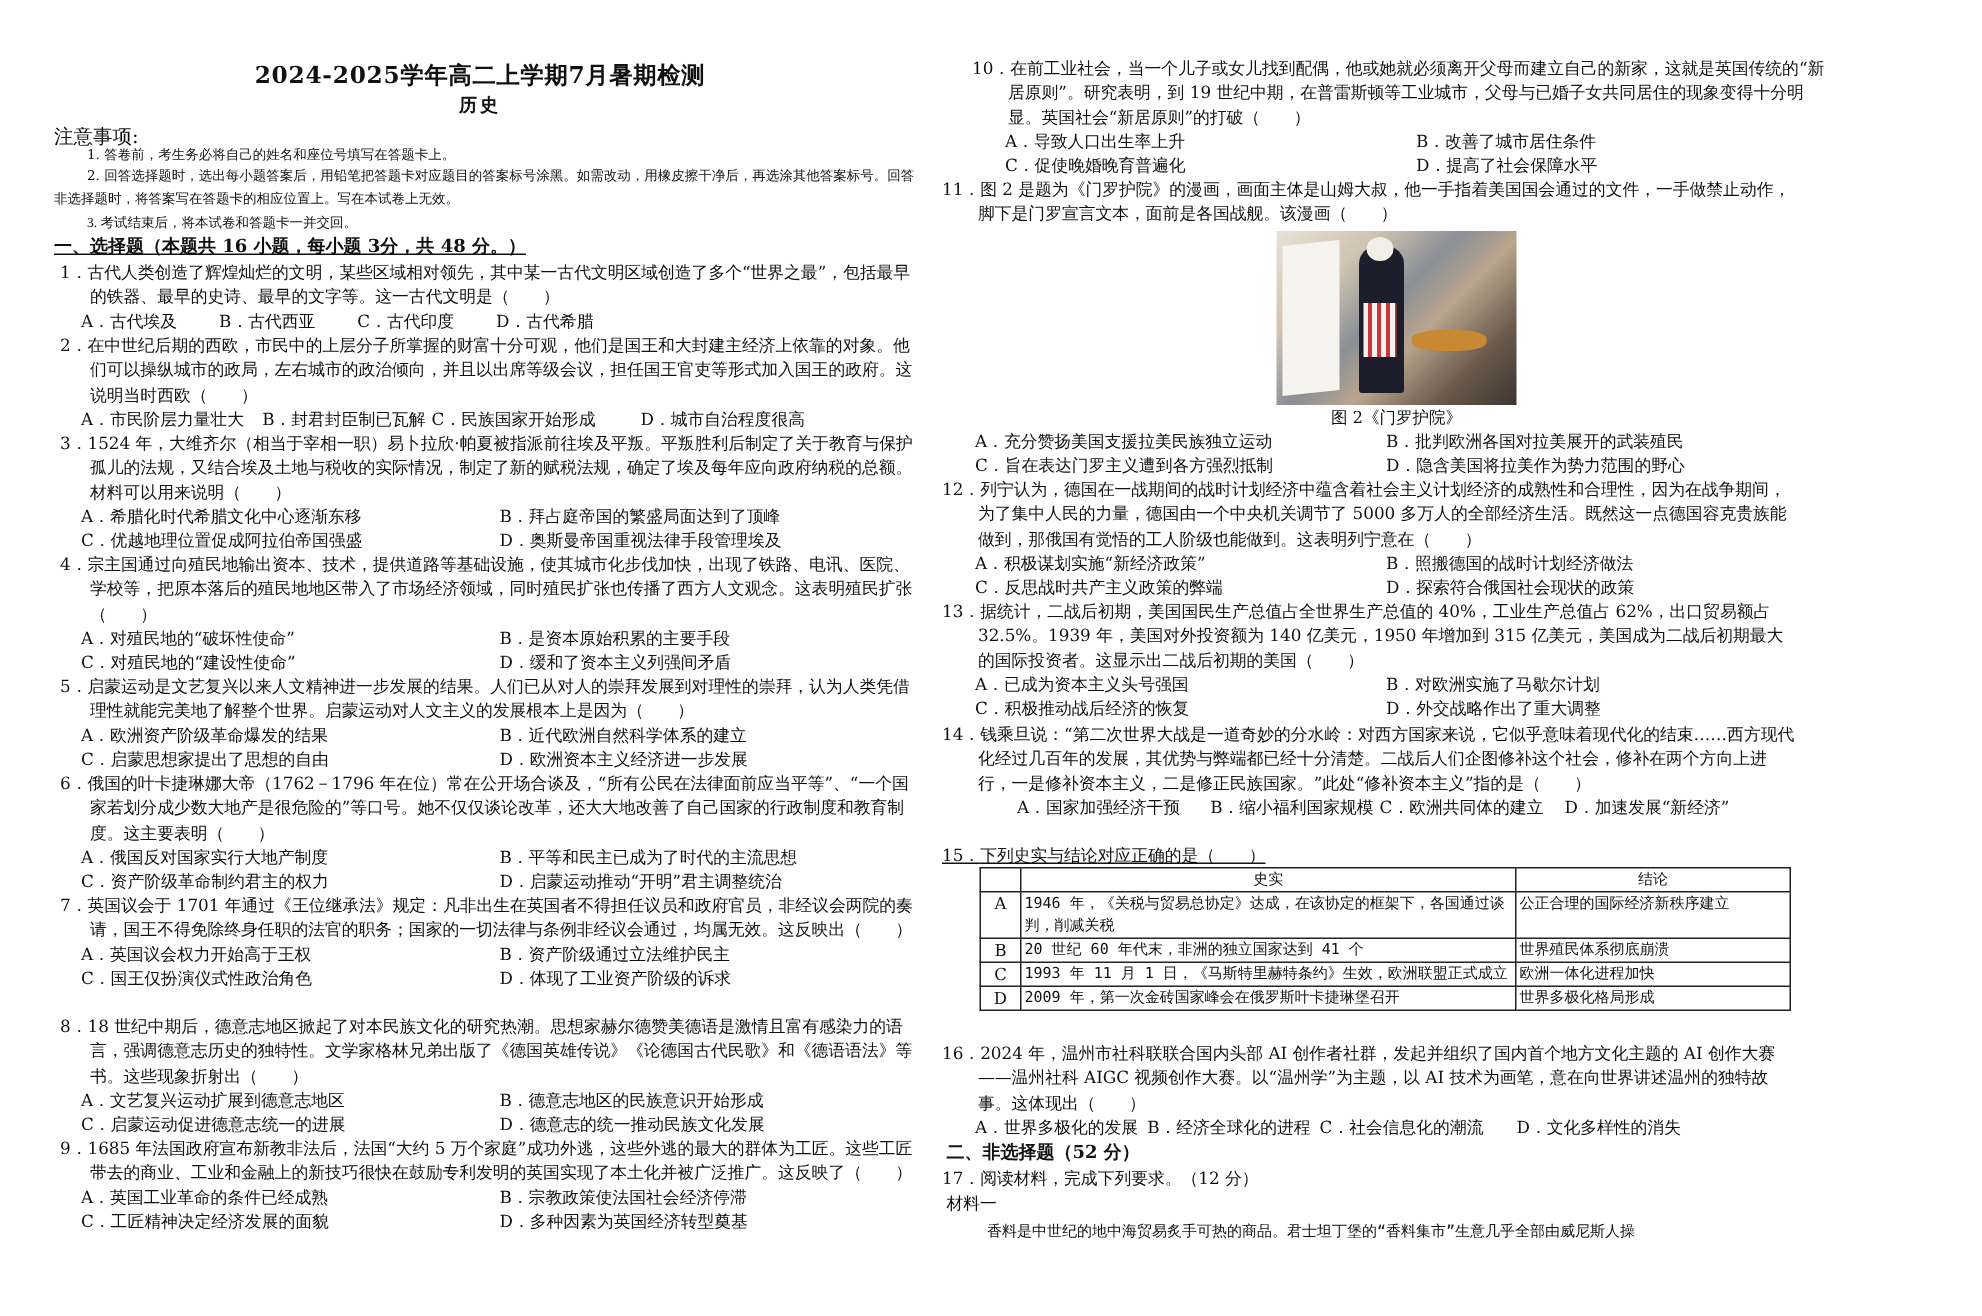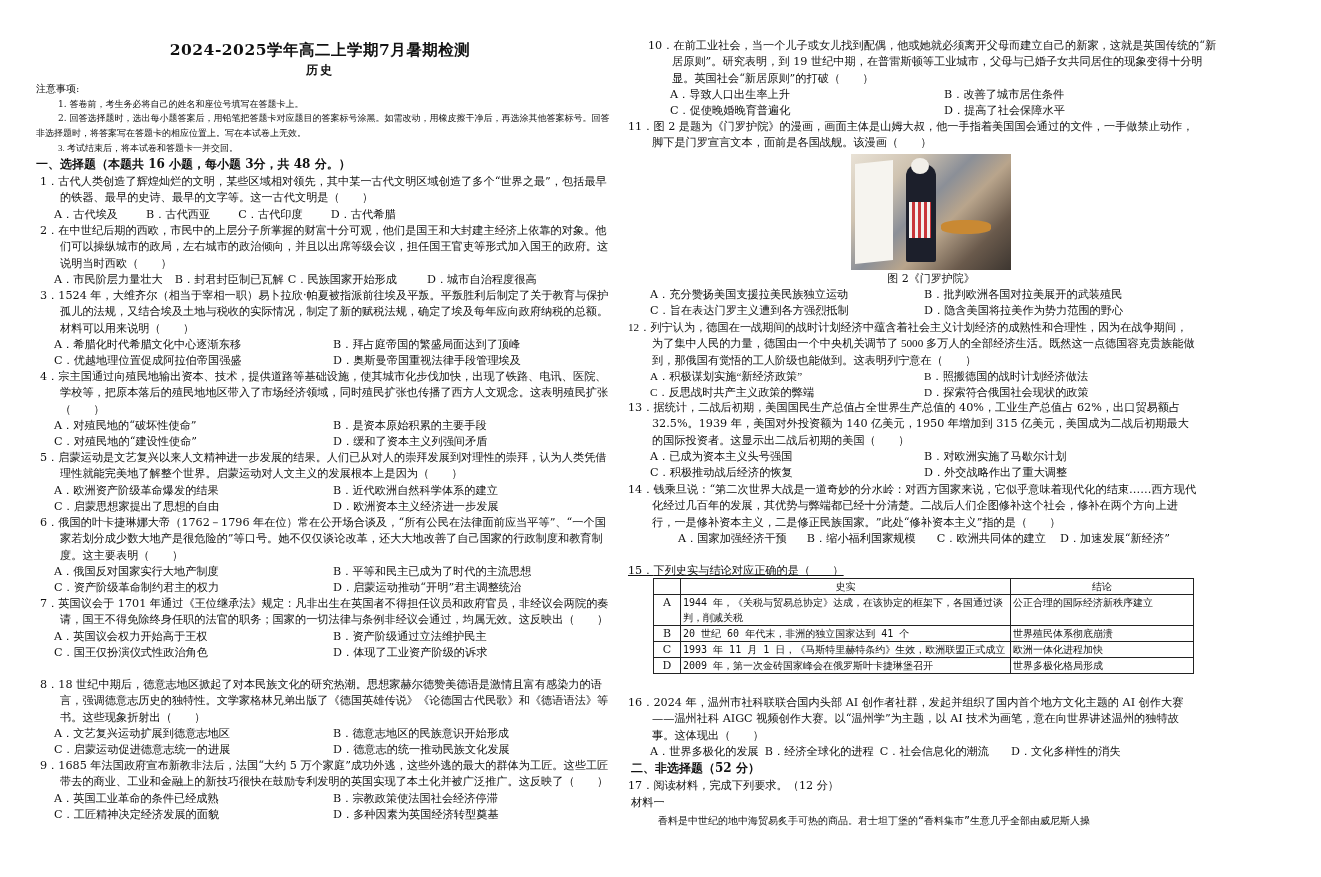--- a/index.html
+++ b/index.html
@@ -2,21 +2,21 @@
 <html><head>
 <meta charset="utf-8">
 <style>
   html, body { margin:0; padding:0; background:#ffffff; }
   body { width:1321px; height:877px; position:relative; overflow:hidden;
          font-family:"DejaVu Serif","Liberation Serif",serif; color:#111; }
   .title { position:absolute; top:40px; left:0; width:640px; text-align:center;
            font-size:15.5px; font-weight:bold; letter-spacing:0.5px; }
   .subject { position:absolute; top:62px; left:0; width:640px; text-align:center;
              font-size:12px; font-weight:bold; letter-spacing:2px; }
-  .notice-head { position:absolute; top:82px; left:36px; font-size:10px; }
+  .notice-head { position:absolute; top:82px; left:36px; font-size:13px; }
   .notice { position:absolute; left:36px; font-size:9px; line-height:15px; width:575px; }
   .sec { position:absolute; font-size:12px; font-weight:bold; }
   .q { position:absolute; font-size:11.2px; line-height:16.3px; }
   .q .stem { display:block; padding-left:20px; text-indent:-20px; }
   .opts { display:flex; flex-wrap:wrap; padding-left:14px; }
   .opt { white-space:nowrap; }
   .opt2 { width:50%; }
   .opt4 { margin-right:28px; }
   .figure { position:absolute; left:851px; top:154px; width:160px; height:116px;
             background:linear-gradient(135deg,#e9e2d6 0%,#cfc3b1 25%,#8b8f97 45%,#b9a58c 60%,#6a5a4c 80%,#3d3630 100%); overflow:hidden; }
@@ -41,21 +41,21 @@
 <body>
 
 <div class="title">2024-2025学年高二上学期7月暑期检测</div>
 <div class="subject">历史</div>
 
 <div class="notice-head">注意事项:</div>
 <div class="notice" style="top:97px; padding-left:22px; width:553px;">1. 答卷前，考生务必将自己的姓名和座位号填写在答题卡上。</div>
 <div class="notice" style="top:111px; text-indent:22px;">2. 回答选择题时，选出每小题答案后，用铅笔把答题卡对应题目的答案标号涂黑。如需改动，用橡皮擦干净后，再选涂其他答案标号。回答非选择题时，将答案写在答题卡的相应位置上。写在本试卷上无效。</div>
 <div class="notice" style="top:141px; padding-left:22px; width:553px;font-family:Liberation Serif, serif;">3. 考试结束后，将本试卷和答题卡一并交回。</div>
 
-<div class="sec" style="left:36px; top:156px;">一、选择题（本题共 16 小题，每小题 3分，共 48 分。）</div>
+<div class="sec" style="left:36px; top:156px;text-decoration:underline;">一、选择题（本题共 16 小题，每小题 3分，共 48 分。）</div>
 
 <div class="q" style="left:40px; top:174px; width:572px;">
   <span class="stem"><span>1．</span><span>古代人类创造了辉煌灿烂的文明，某些区域相对领先，其中某一古代文明区域创造了多个“世界之最”，包括最早的铁器、最早的史诗、最早的文字等。这一古代文明是（　　）</span></span>
   <div class="opts">
     <span class="opt opt4">A．古代埃及</span>
     <span class="opt opt4">B．古代西亚</span>
     <span class="opt opt4">C．古代印度</span>
     <span class="opt opt4">D．古代希腊</span>
   </div>
 </div>
@@ -165,21 +165,21 @@
 
 <div class="q" style="left:628px; top:287px; width:570px;">
   <div class="opts" style="padding-left:22px;">
     <span class="opt opt2">A．充分赞扬美国支援拉美民族独立运动</span>
     <span class="opt opt2">B．批判欧洲各国对拉美展开的武装殖民</span>
     <span class="opt opt2">C．旨在表达门罗主义遭到各方强烈抵制</span>
     <span class="opt opt2">D．隐含美国将拉美作为势力范围的野心</span>
   </div>
 </div>
 
-<div class="q" style="left:628px; top:319px; width:570px;font-family:Liberation Serif, serif;">
+<div class="q" style="left:628px; top:319px; width:570px;">
   <span class="stem" style="padding-left:24px; text-indent:-24px;"><span>12．</span><span>列宁认为，德国在一战期间的战时计划经济中蕴含着社会主义计划经济的成熟性和合理性，因为在战争期间，为了集中人民的力量，德国由一个中央机关调节了 5000 多万人的全部经济生活。既然这一点德国容克贵族能做到，那俄国有觉悟的工人阶级也能做到。这表明列宁意在（　　）</span></span>
   <div class="opts" style="padding-left:22px;">
     <span class="opt opt2">A．积极谋划实施“新经济政策”</span>
     <span class="opt opt2">B．照搬德国的战时计划经济做法</span>
     <span class="opt opt2">C．反思战时共产主义政策的弊端</span>
     <span class="opt opt2">D．探索符合俄国社会现状的政策</span>
   </div>
 </div>
 
 <div class="q" style="left:628px; top:400px; width:570px;">
@@ -190,39 +190,39 @@
     <span class="opt opt2">C．积极推动战后经济的恢复</span>
     <span class="opt opt2">D．外交战略作出了重大调整</span>
   </div>
 </div>
 
 <div class="q" style="left:628px; top:482px; width:570px;">
   <span class="stem" style="padding-left:24px; text-indent:-24px;"><span>14．</span><span>钱乘旦说：“第二次世界大战是一道奇妙的分水岭：对西方国家来说，它似乎意味着现代化的结束……西方现代化经过几百年的发展，其优势与弊端都已经十分清楚。二战后人们企图修补这个社会，修补在两个方向上进行，一是修补资本主义，二是修正民族国家。”此处“修补资本主义”指的是（　　）</span></span>
   <div class="opts" style="padding-left:22px;">
     <span class="opt" style="margin-right:20px;margin-left:28px;">A．国家加强经济干预</span>
     <span class="opt" style="margin-right:4px;">B．缩小福利国家规模</span>
-    <span class="opt" style="margin-right:14px;margin-left:17px;">C．欧洲共同体的建立</span>
+    <span class="opt" style="margin-right:14px;">C．欧洲共同体的建立</span>
     <span class="opt">D．加速发展“新经济”</span>
   </div>
 </div>
 
 <div class="q" style="left:628px; top:563px; width:570px;">
   <span class="stem u" style="padding-left:0; text-indent:0;"><span>15．</span><span>下列史实与结论对应正确的是（　　）</span></span>
 </div>
 
 <table class="q15">
   <tbody>
       <tr>
     <th class="k"></th>
     <th>史实</th>
     <th class="c3">结论</th>
   </tr>
   <tr>
     <td class="k">A</td>
-    <td>1944 年，《关税与贸易总协定》达成，在该协定的框架下，各国通过谈判，削减关税</td>
+    <td>1946 年，《关税与贸易总协定》达成，在该协定的框架下，各国通过谈判，削减关税</td>
     <td class="c3">公正合理的国际经济新秩序建立</td>
   </tr>
   <tr>
     <td class="k">B</td>
     <td>20 世纪 60 年代末，非洲的独立国家达到 41 个</td>
     <td class="c3">世界殖民体系彻底崩溃</td>
   </tr>
   <tr>
     <td class="k">C</td>
     <td>1993 年 11 月 1 日，《马斯特里赫特条约》生效，欧洲联盟正式成立</td>

